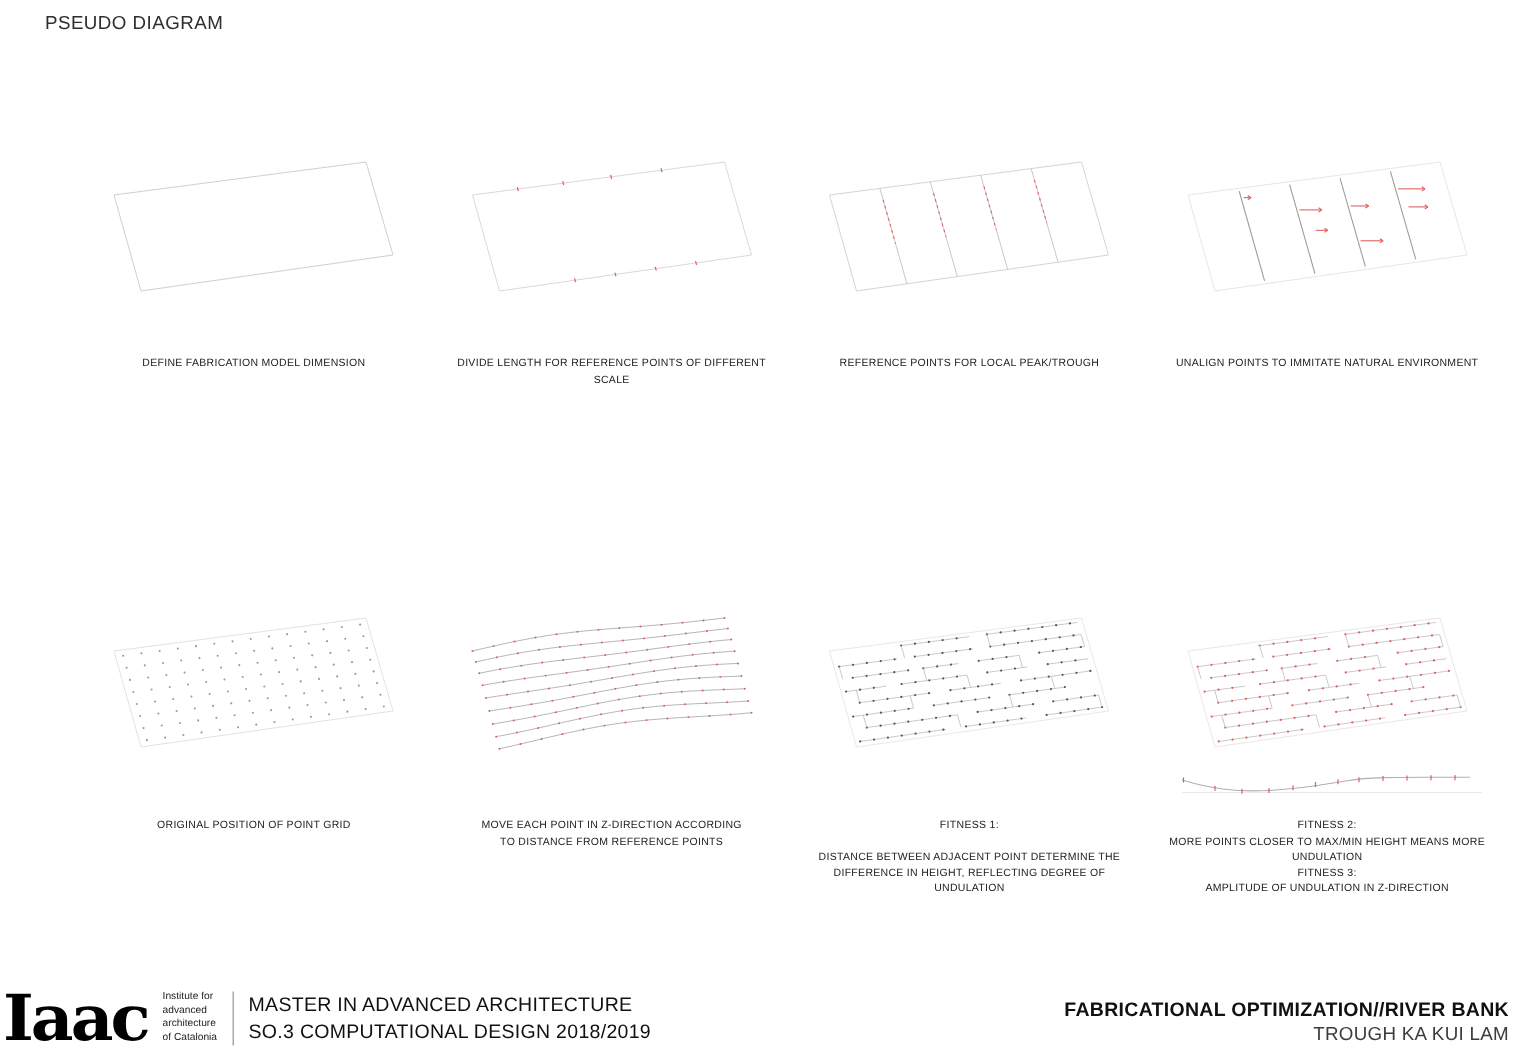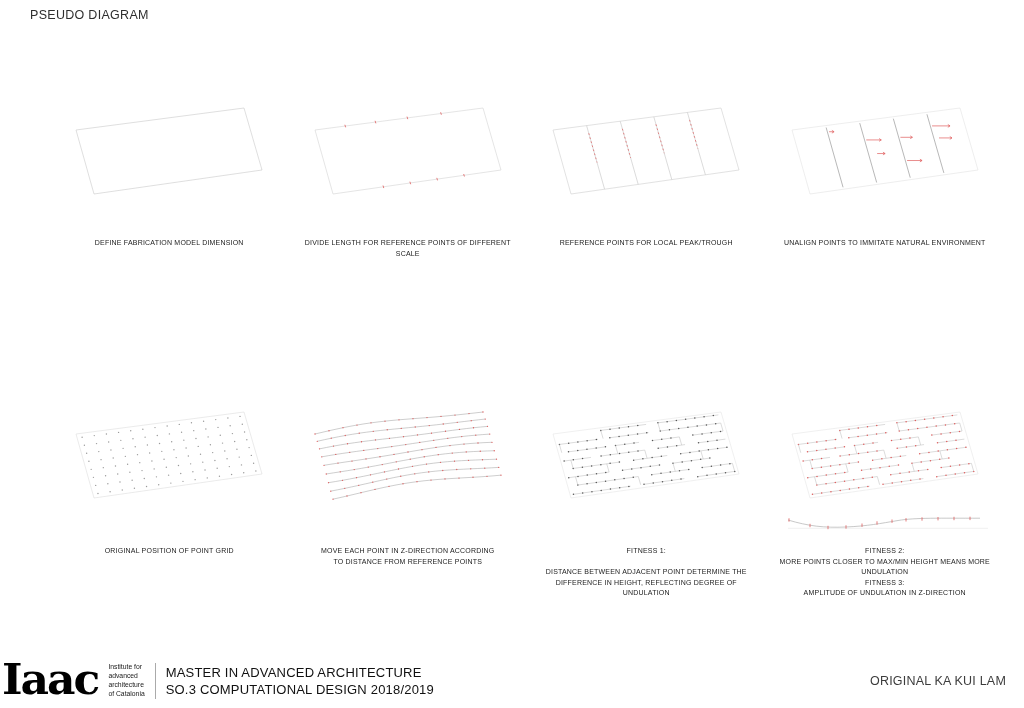--- a/index.html
+++ b/index.html
@@ -9,21 +9,21 @@
   .row{position:absolute;left:55px;right:25px;display:flex;gap:10px;}
   .row-top{top:96px;}
   .row-bottom{top:400px;}
   .cell{flex:1;display:flex;flex-direction:column;align-items:center;}
   .cell svg{width:210px;height:140px;display:block;}
   .caption{margin-top:2px;font-size:7px;line-height:1.5;text-align:center;color:#222;
            white-space:pre-line;letter-spacing:.2px;}
   .row-bottom .caption{margin-top:6px;}
   .footer{position:absolute;left:0;right:0;bottom:0;height:52px;display:flex;align-items:center;
           padding:0 18px 4px 2px;box-sizing:border-box;}
-  .footer-left{display:flex;align-items:flex-end;gap:10px;}
+  .footer-left{display:flex;align-items:flex-start;gap:10px;}
   .iaac-logo{font-family:"DejaVu Serif",serif;font-weight:700;font-size:44px;line-height:.85;
              letter-spacing:-2px;color:#000;transform:scaleY(.96);}
   .institute{font-size:6.8px;line-height:1.3;color:#1a1a1a;white-space:pre-line;}
   .footer-divider{width:1px;height:36px;background:#aaa;}
   .program{font-size:13px;font-weight:400;line-height:1.35;letter-spacing:.2px;color:#111;
            white-space:pre-line;}
   .footer-right{margin-left:auto;text-align:right;}
   .project-title{font-size:13px;font-weight:700;color:#111;letter-spacing:.2px;}
   .author{font-size:12.5px;color:#3c3c3c;margin-top:2px;letter-spacing:.2px;}
 </style>
@@ -714,17 +714,18 @@
       <div class="iaac-logo">Iaac</div>
       <div class="institute">Institute for
 advanced
 architecture
 of Catalonia</div>
       <div class="footer-divider"></div>
       <div class="program">MASTER IN ADVANCED ARCHITECTURE
 SO.3 COMPUTATIONAL DESIGN 2018/2019</div>
     </div>
     <div class="footer-right">
-      <div class="author">ORIGINAL KA KUI LAM</div>
+      <div class="project-title">FABRICATIONAL OPTIMIZATION//RIVER BANK</div>
+      <div class="author">TROUGH KA KUI LAM</div>
     </div>
   </div>
 
 </div>
 
 </body></html>

